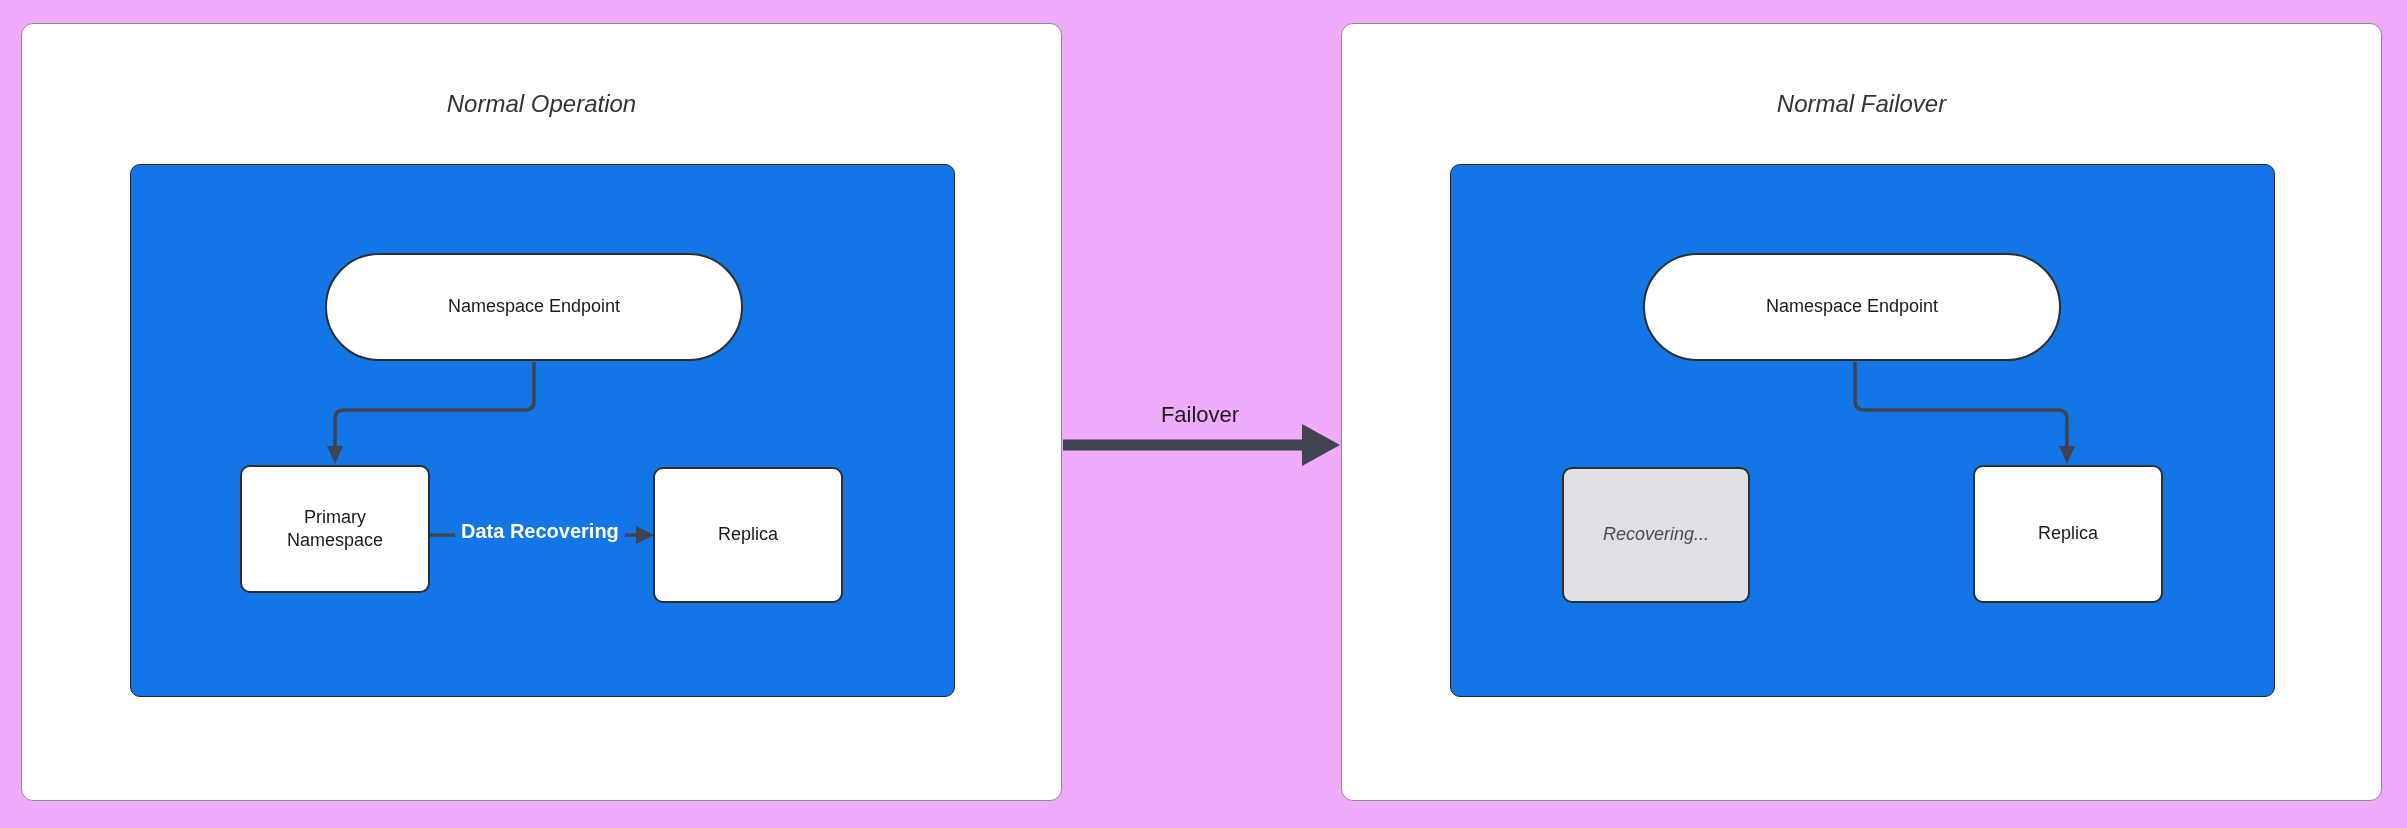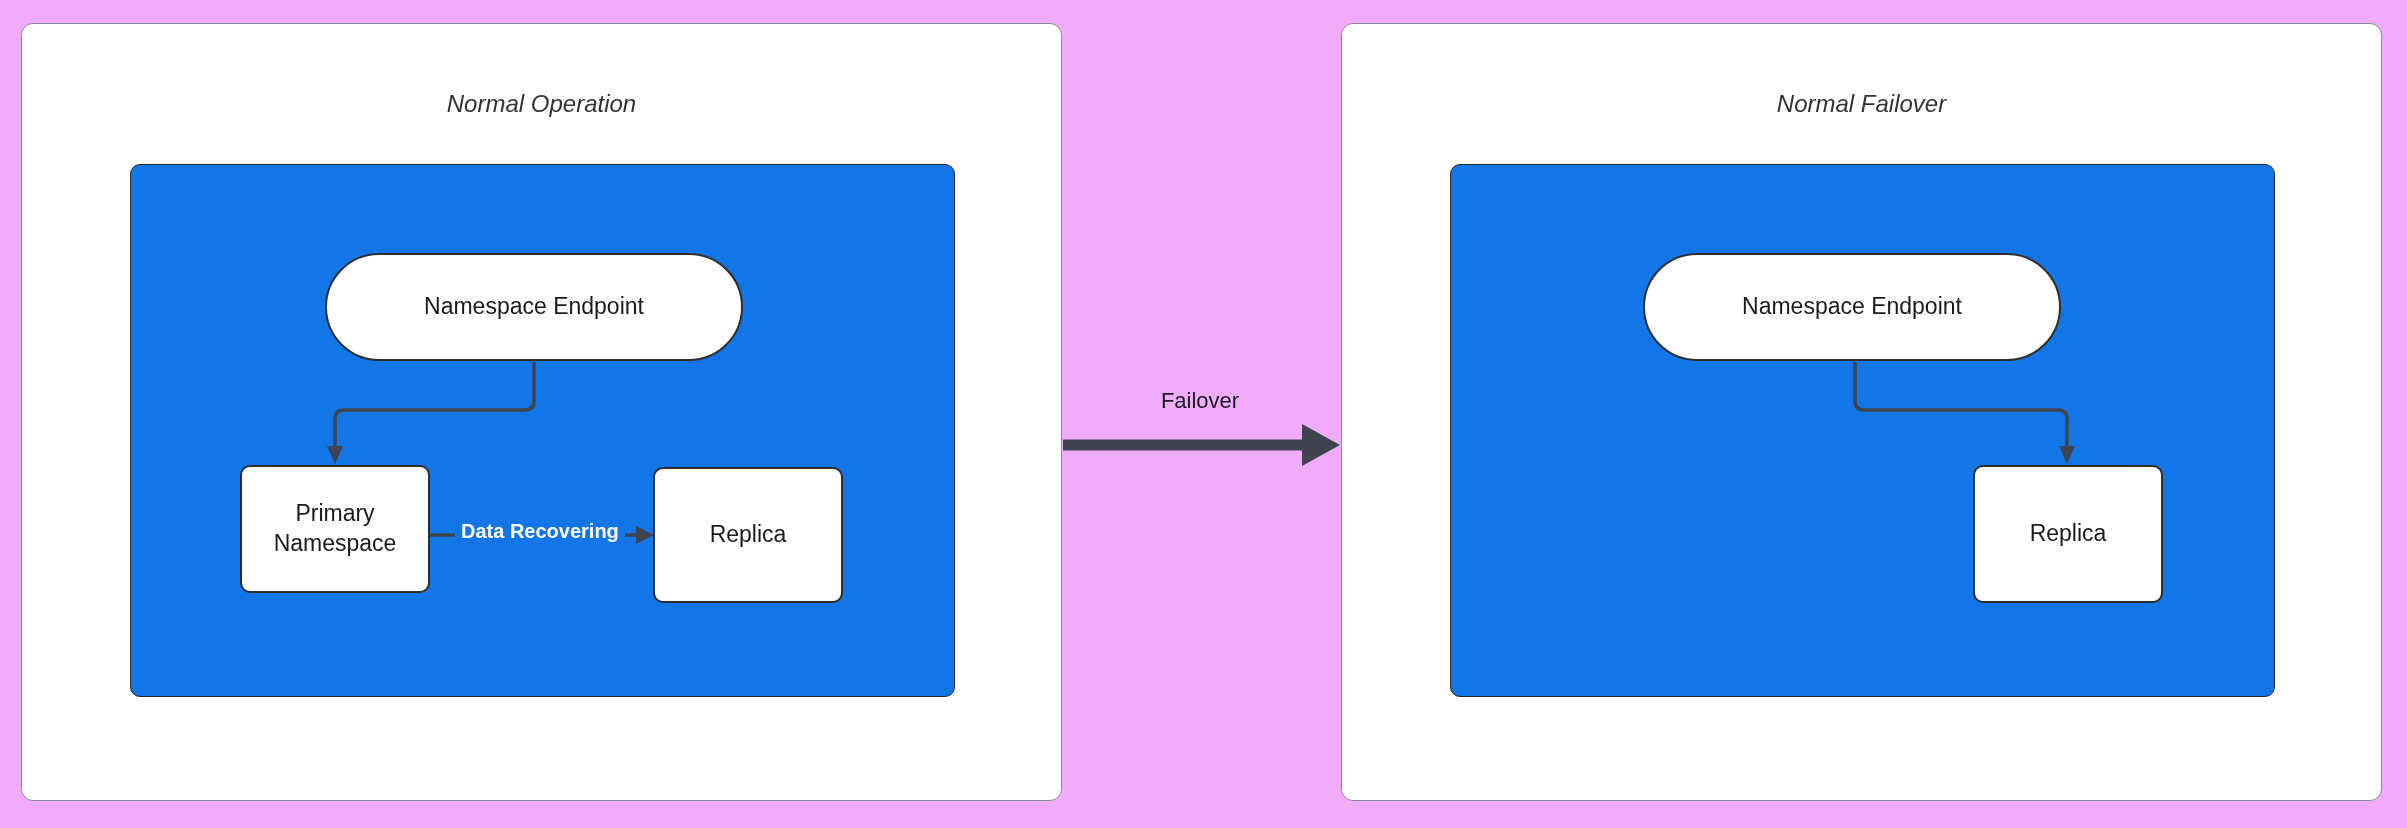--- a/index.html
+++ b/index.html
@@ -48,21 +48,21 @@
   .node {
     position: absolute;
     display: flex;
     align-items: center;
     justify-content: center;
     text-align: center;
     background: var(--node-fill);
     border: 2px solid var(--node-border);
     box-sizing: border-box;
     color: var(--node-text);
-    font-size: 23px;
+    font-size: 18px;
     line-height: 1.3;
   }
   .stadium {
     width: 418px;
     height: 108px;
     top: 253px;
     border-radius: 54px;
     border-width: 2.5px;
   }
   #node-endpoint-normal { left: 325px; }
@@ -96,21 +96,21 @@
     padding: 1px 6px;
     background: var(--cluster-fill);
     color: var(--label-on-blue);
     font-weight: bold;
     font-size: 20px;
     white-space: nowrap;
   }
   .transition-label {
     position: absolute;
     left: 1100px;
-    top: 388px;
+    top: 402px;
     width: 200px;
     text-align: center;
     font-size: 22px;
     color: var(--node-text);
     white-space: nowrap;
   }
 </style>
 </head>
 <body>
 
@@ -137,20 +137,23 @@
   <section class="panel" id="panel-after">
     <div class="panel-title">Normal Failover</div>
   </section>
 
   <div class="cluster" id="cluster-after"></div>
 
   <div class="node stadium" id="node-endpoint-after">
     <span>Namespace Endpoint</span>
   </div>
 
+  <div class="node rect" id="node-recovering">
+    <span>Recovering...</span>
+  </div>
 
   <div class="node rect" id="node-replica-after">
     <span>Replica</span>
   </div>
 
   <svg class="edges" viewBox="0 0 2407 828">
 
     <path d="M534,362 L534,401 Q534,410 525,410 L344,410 Q335,410 335,419 L335,448"></path>
     <polygon points="327,446 343,446 335,464"></polygon>
 

